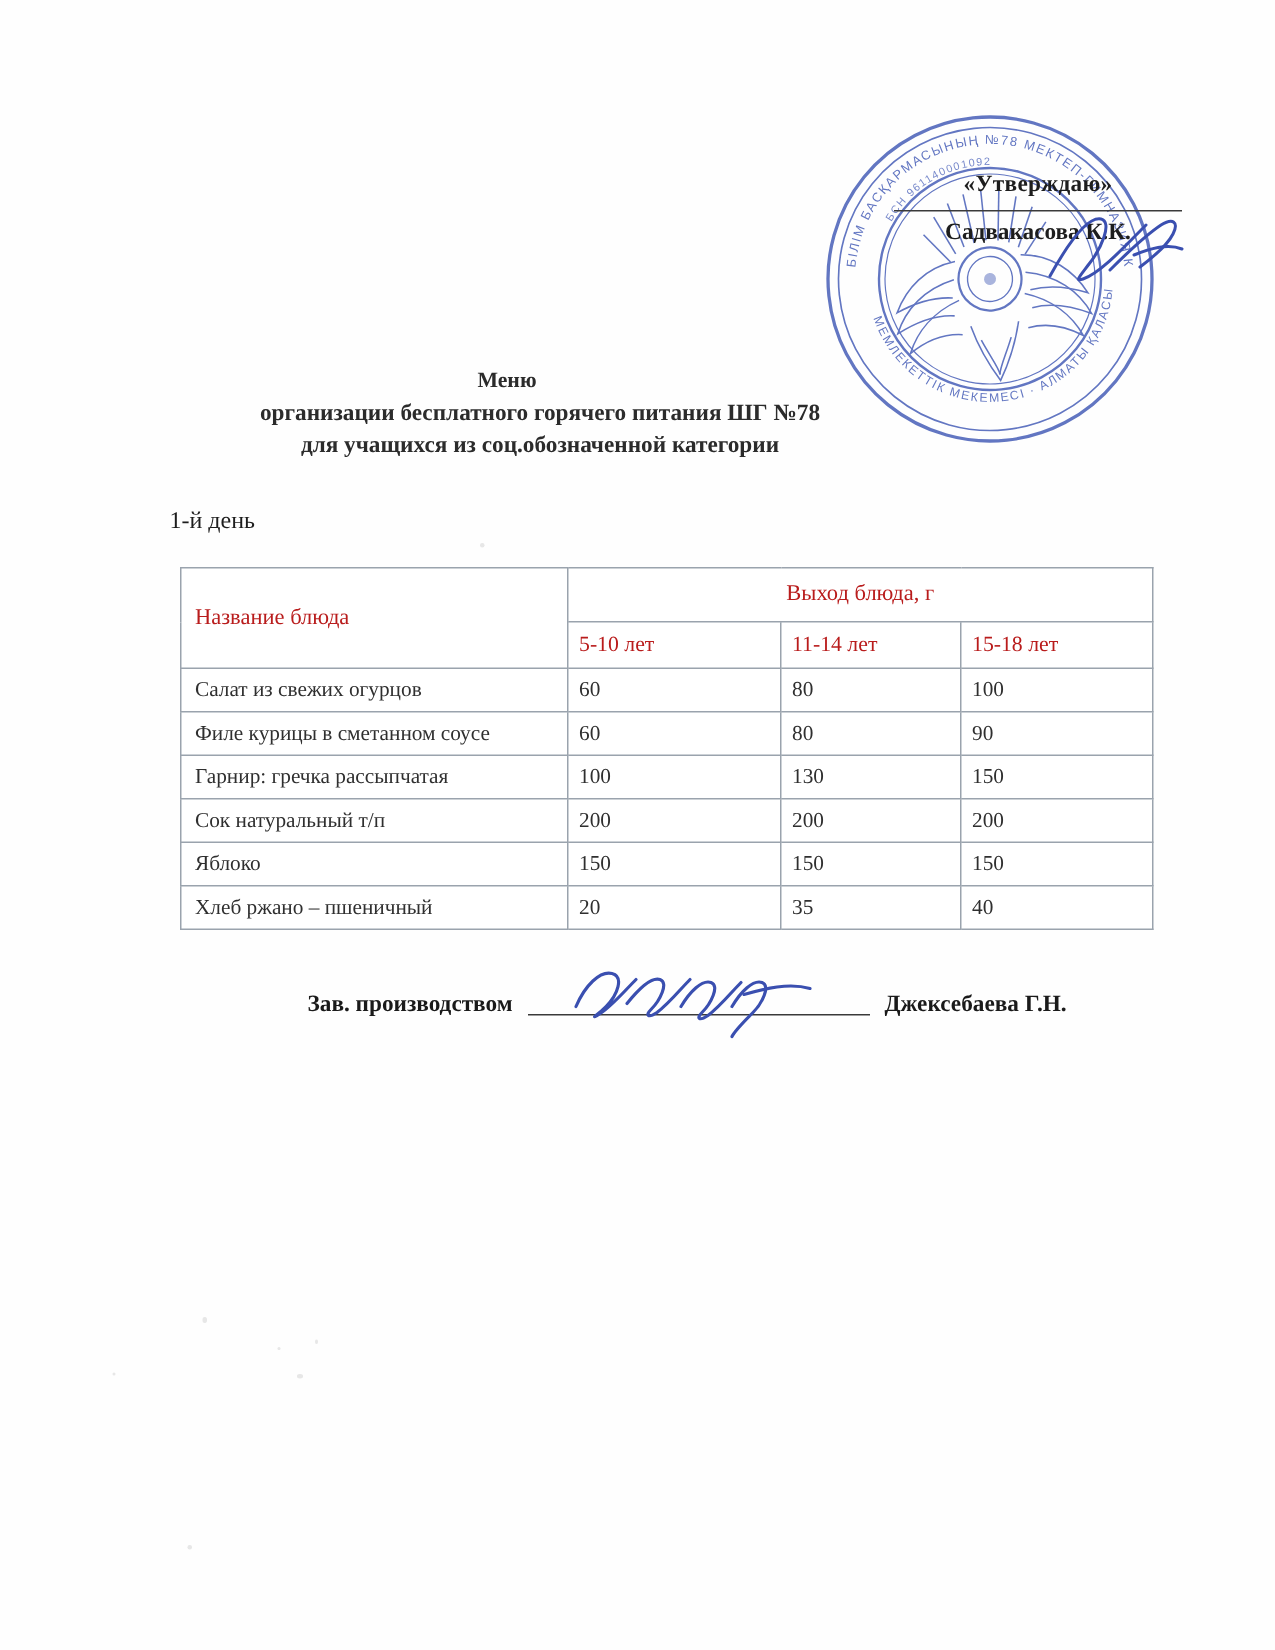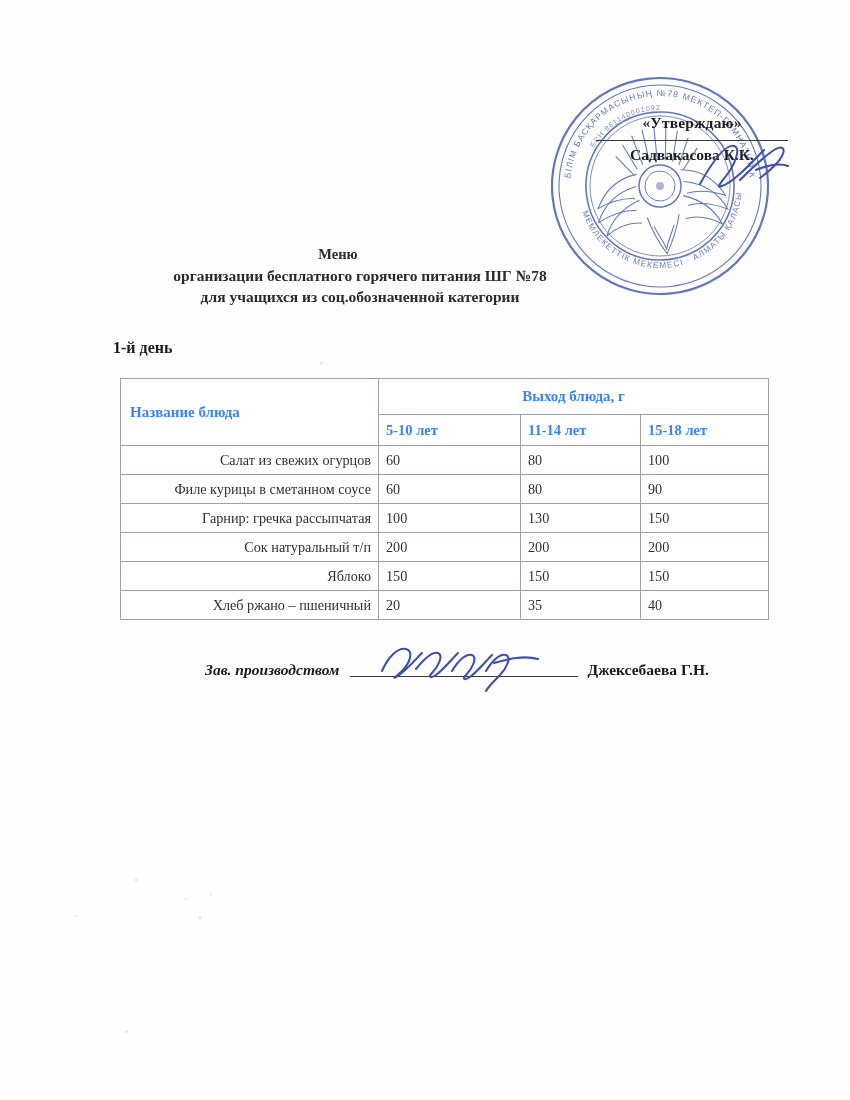--- a/index.html
+++ b/index.html
@@ -100,21 +100,21 @@
     font-weight: bold;
     font-size: 19px;
     margin-top: 6px;
   }
 
   
   .day-label {
     position: absolute;
     left: 113px;
     top: 339px;
-    font-weight: bold;
+    font-weight: normal;
     font-size: 16px;
     color: #1d1d1d;
   }
 
   
   .menu-table {
     position: absolute;
     left: 120px;
     top: 378px;
     width: 648px;
@@ -122,65 +122,64 @@
     table-layout: fixed;
   }
   .menu-table th,
   .menu-table td {
     border: 1px solid #9aa3ad;
     padding: 3px 7px;
     vertical-align: middle;
     background: #ffffff;
   }
   .menu-table th {
-    font-weight: bold;
+    font-weight: normal;
     font-size: 15px;
-    color: #3b82f6;
+    color: #b91c1c;
     text-align: left;
     height: 28px;
   }
   .menu-table th.dish-head {
     padding-left: 9px;
   }
   .menu-table th.yield-head {
     text-align: center;
     padding-bottom: 4px;
   }
   .menu-table th.age-head {
     font-size: 14.5px;
     height: 24px;
   }
   .menu-table td {
     font-size: 14.2px;
     color: #2f2f2f;
     height: 22px;
     font-weight: normal;
   }
-  .menu-table td.dish-cell { padding-left: 9px; text-align: right; }
+  .menu-table td.dish-cell { padding-left: 9px; }
 
   .col-dish  { width: 258px; }
   .col-a1    { width: 142px; }
   .col-a2    { width: 120px; }
   .col-a3    { width: 128px; }
 
   
   .prod-row {
     position: absolute;
     left: 205px;
     top: 655px;
     display: flex;
     align-items: flex-end;
     z-index: 2;
   }
   .prod-label {
     font-weight: bold;
     font-size: 15.5px;
     color: #1a1a1a;
     white-space: nowrap;
-    font-style: italic;
   }
   .prod-sign-slot {
     position: relative;
     width: 228px;
     margin: 0 10px;
     height: 24px;
   }
   .prod-sign-rule {
     position: absolute;
     left: 0;

